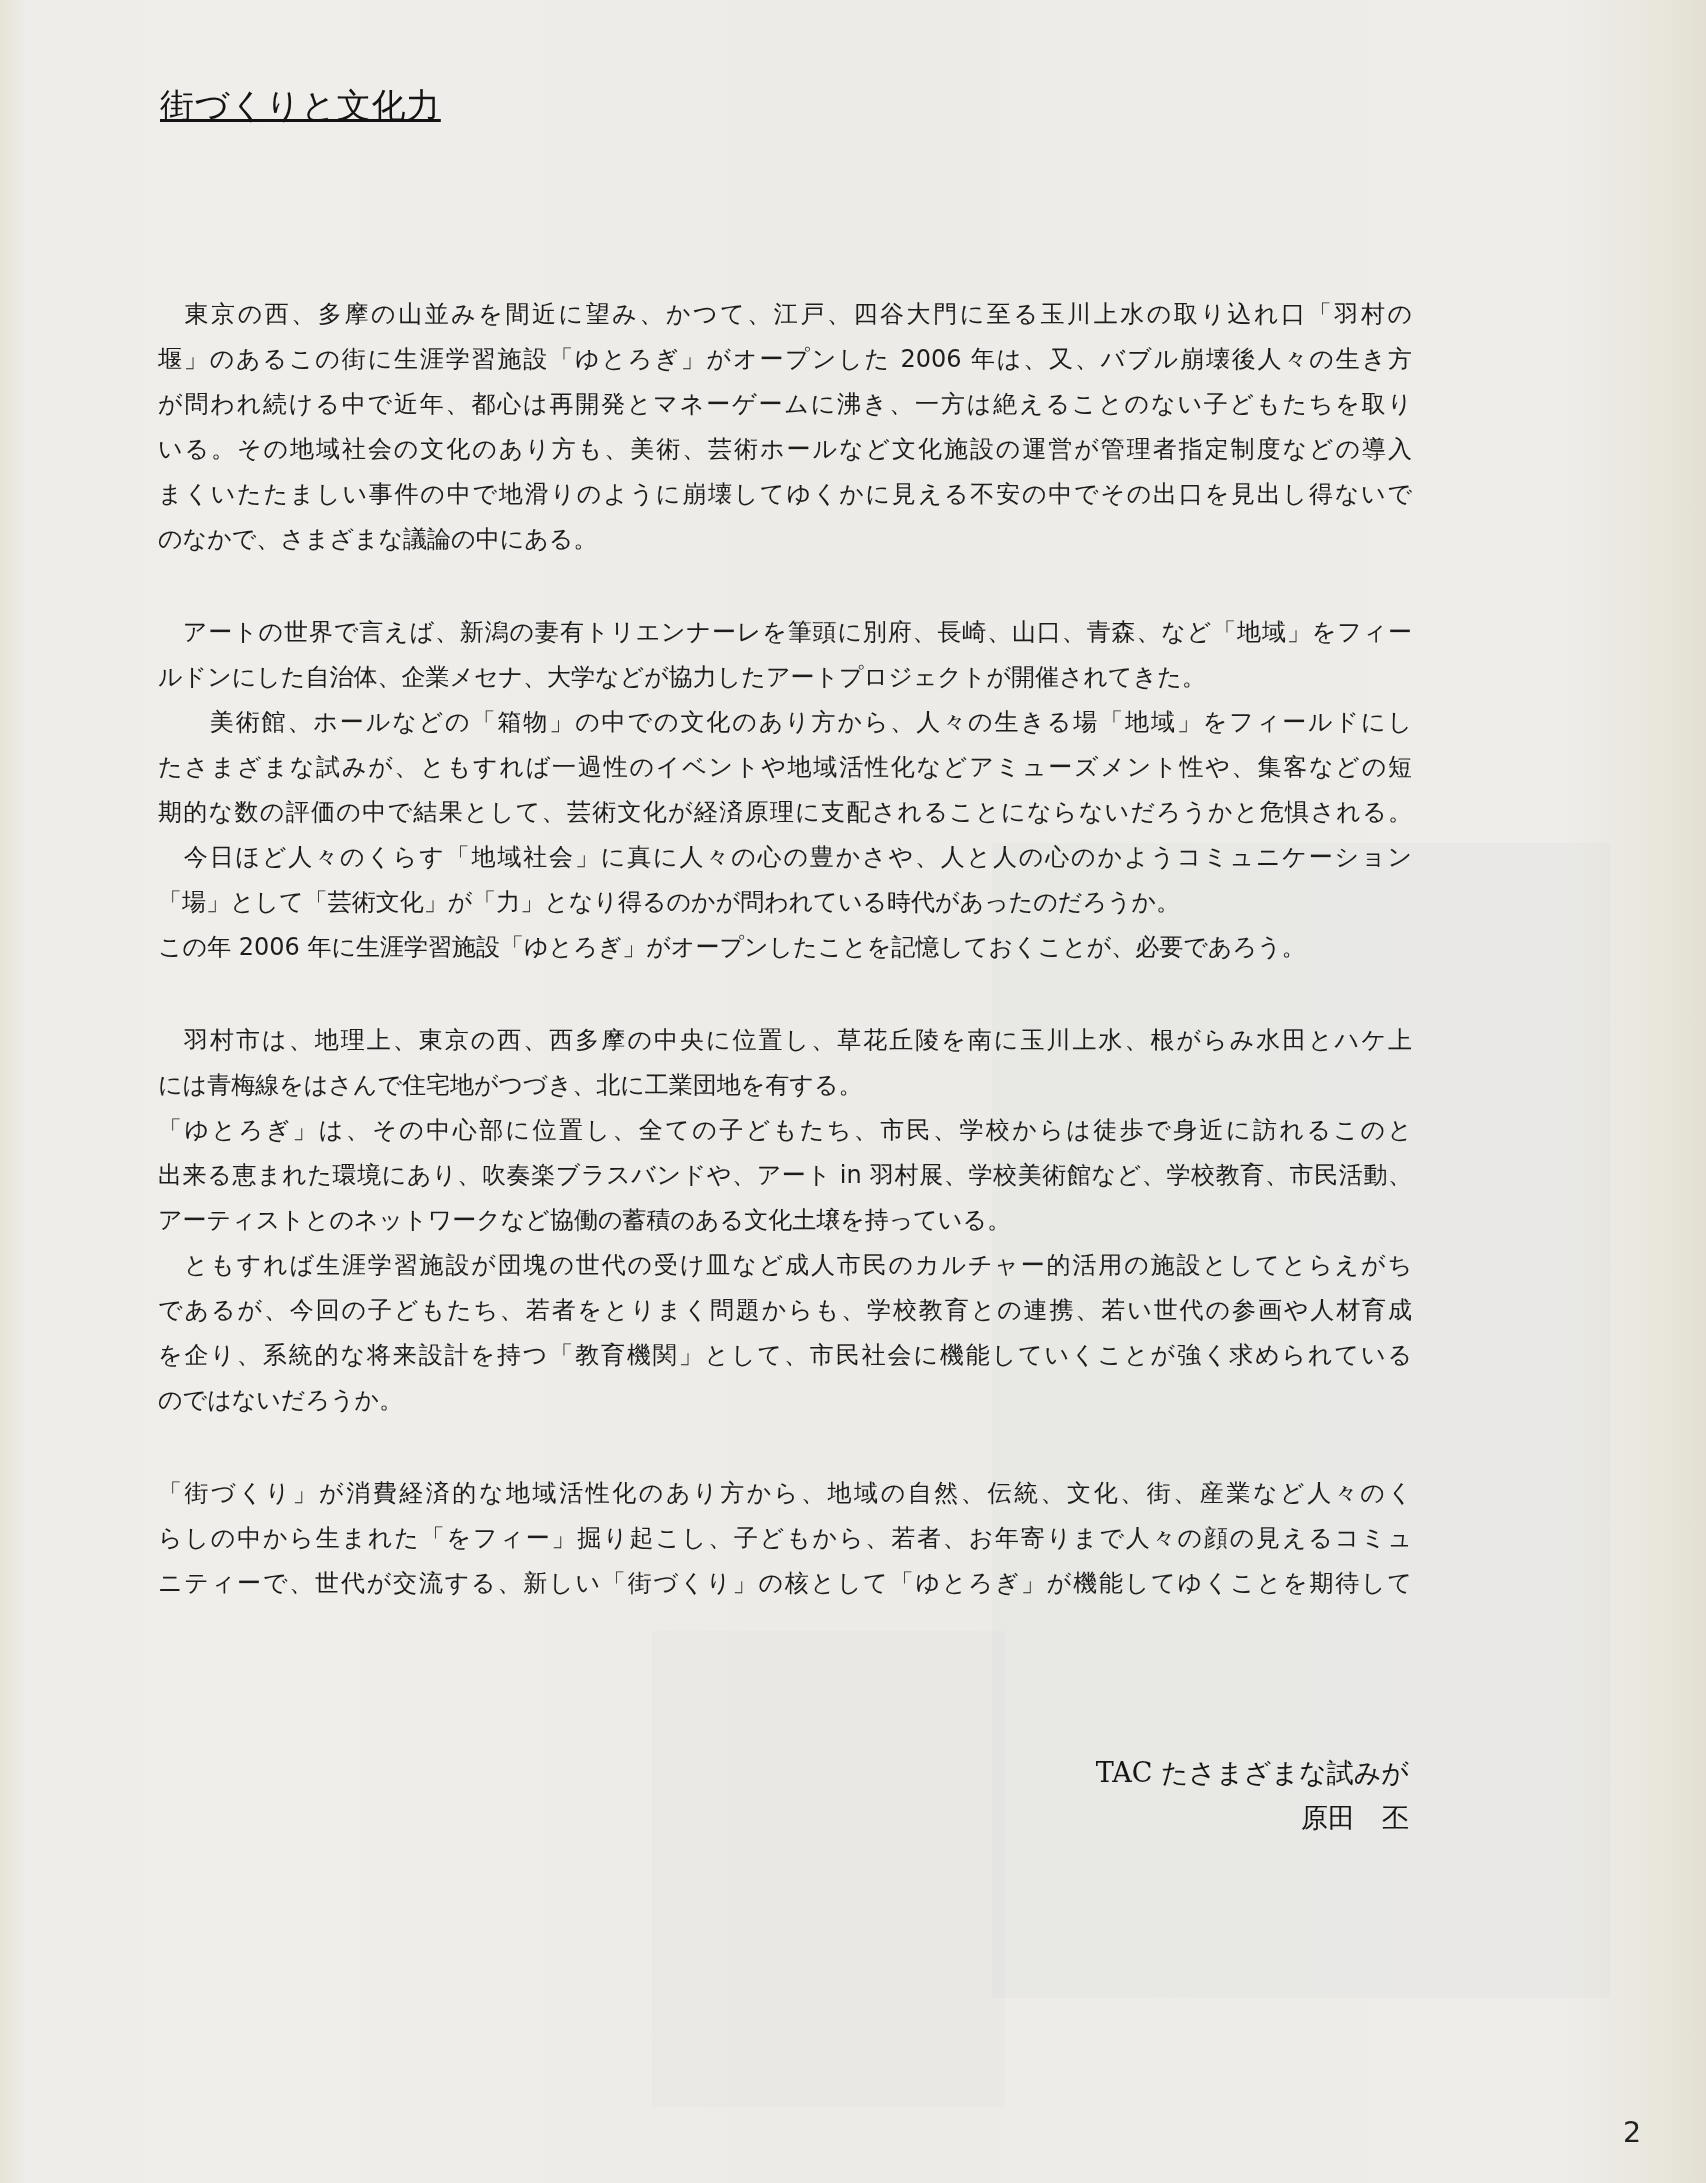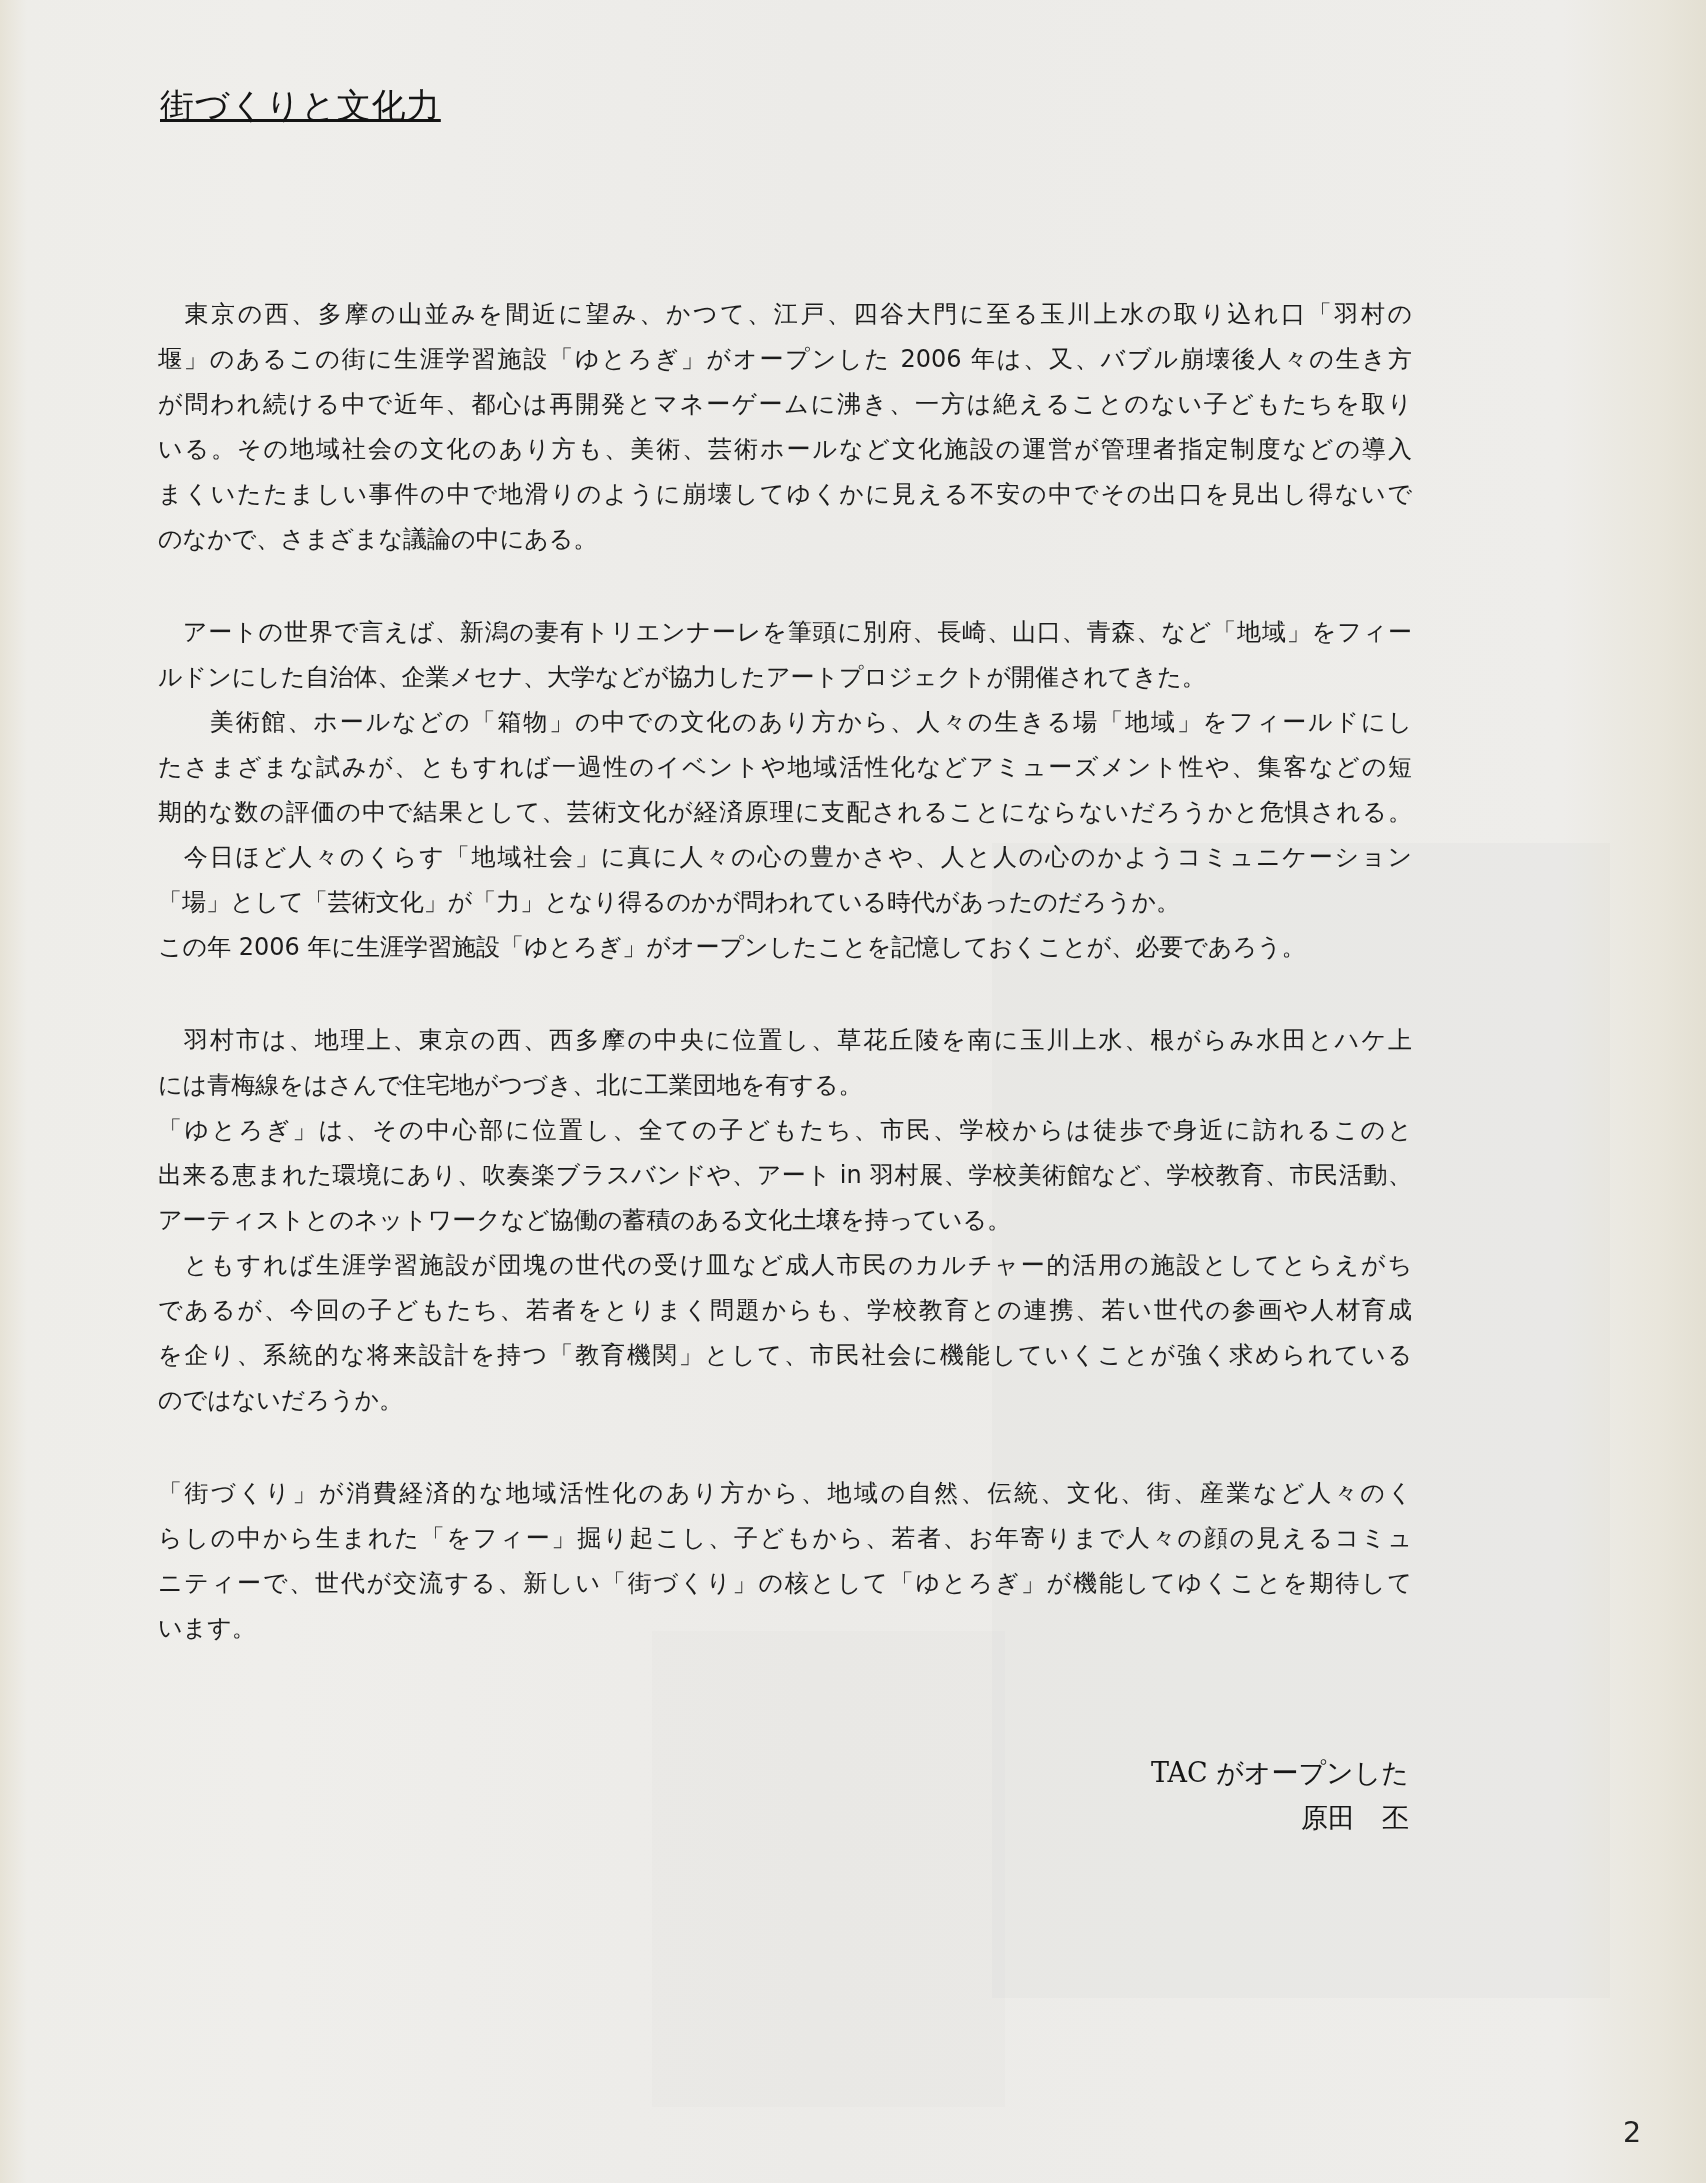--- a/index.html
+++ b/index.html
@@ -121,24 +121,23 @@
       <div class="line">であるが、今回の子どもたち、若者をとりまく問題からも、学校教育との連携、若い世代の参画や人材育成</div>
       <div class="line">を企り、系統的な将来設計を持つ「教育機関」として、市民社会に機能していくことが強く求められている</div>
       <div class="line last">のではないだろうか。</div>
     </div>
     <div class="gap"></div>
 
     <div>
       <div class="line">「街づくり」が消費経済的な地域活性化のあり方から、地域の自然、伝統、文化、街、産業など人々のく</div>
       <div class="line">らしの中から生まれた「をフィー」掘り起こし、子どもから、若者、お年寄りまで人々の顔の見えるコミュ</div>
       <div class="line">ニティーで、世代が交流する、新しい「街づくり」の核として「ゆとろぎ」が機能してゆくことを期待して</div>
-      <div class="line last">います。</div>
     </div>
   </div>
 
   <div class="signature">
-    <div>TAC がオープンした</div>
+    <div>TAC たさまざまな試みが</div>
     <div>原田　丕</div>
   </div>
 
   <div class="page-number">2</div>
 </div>
 
 
 </body></html>

